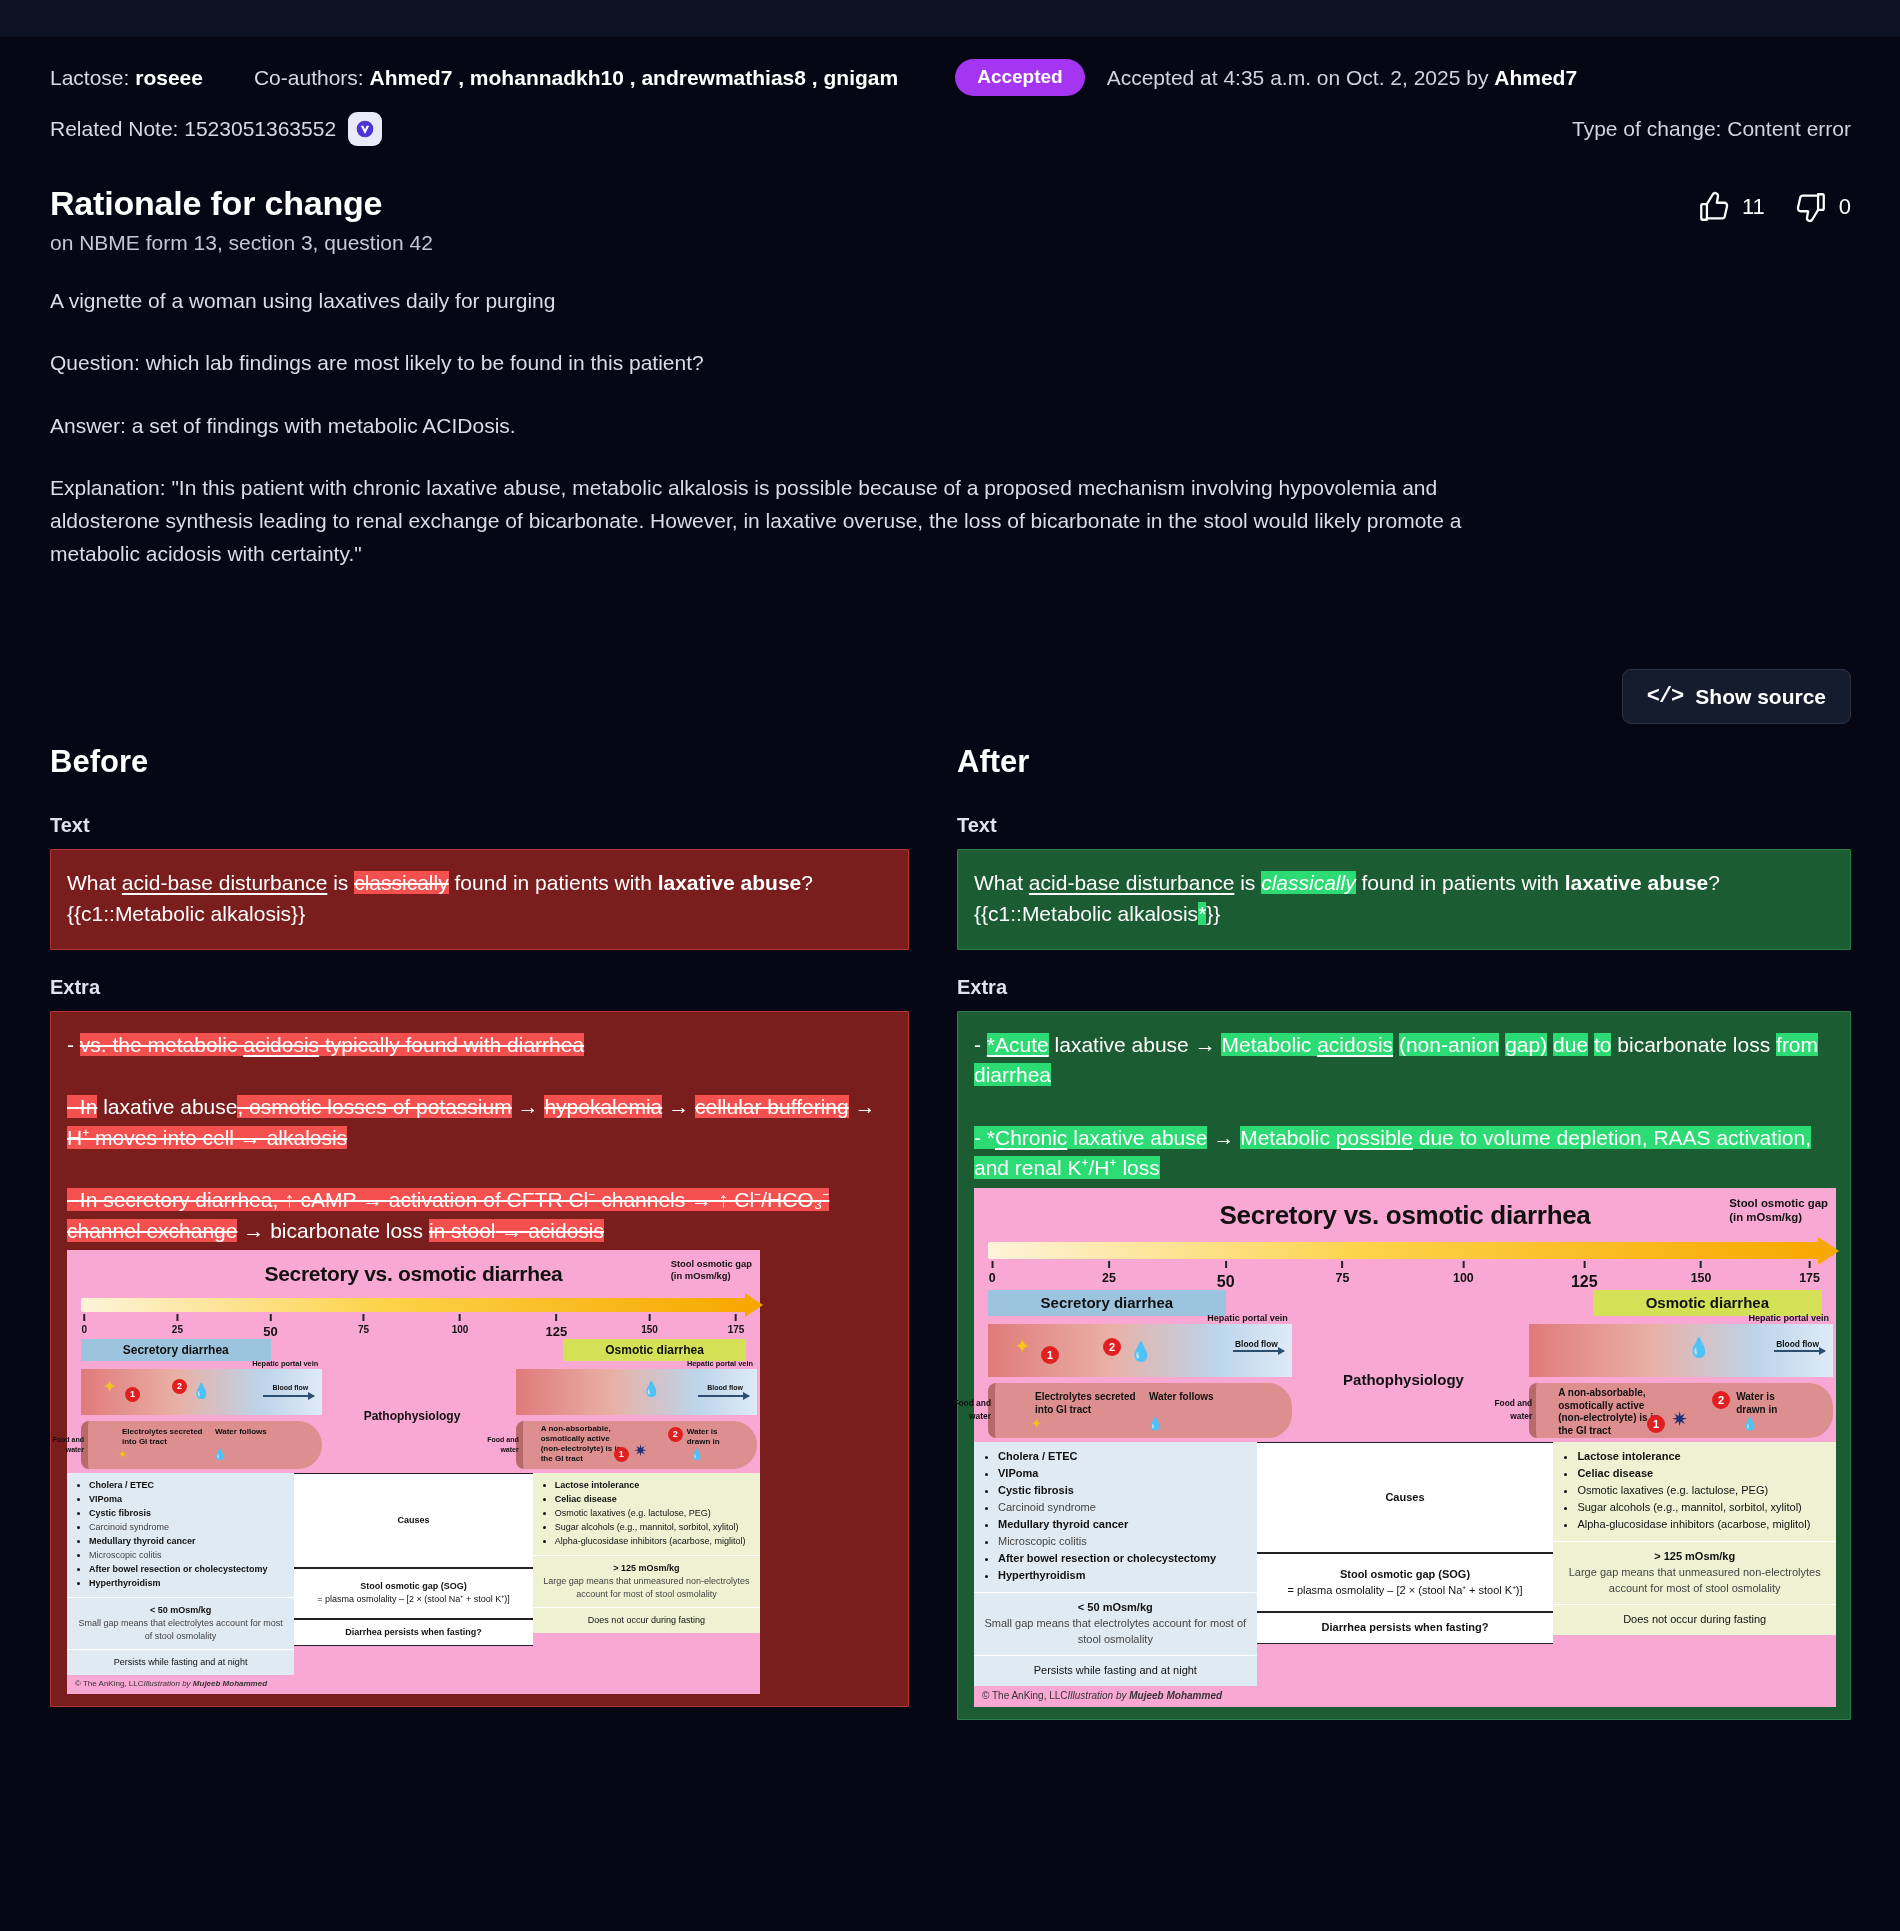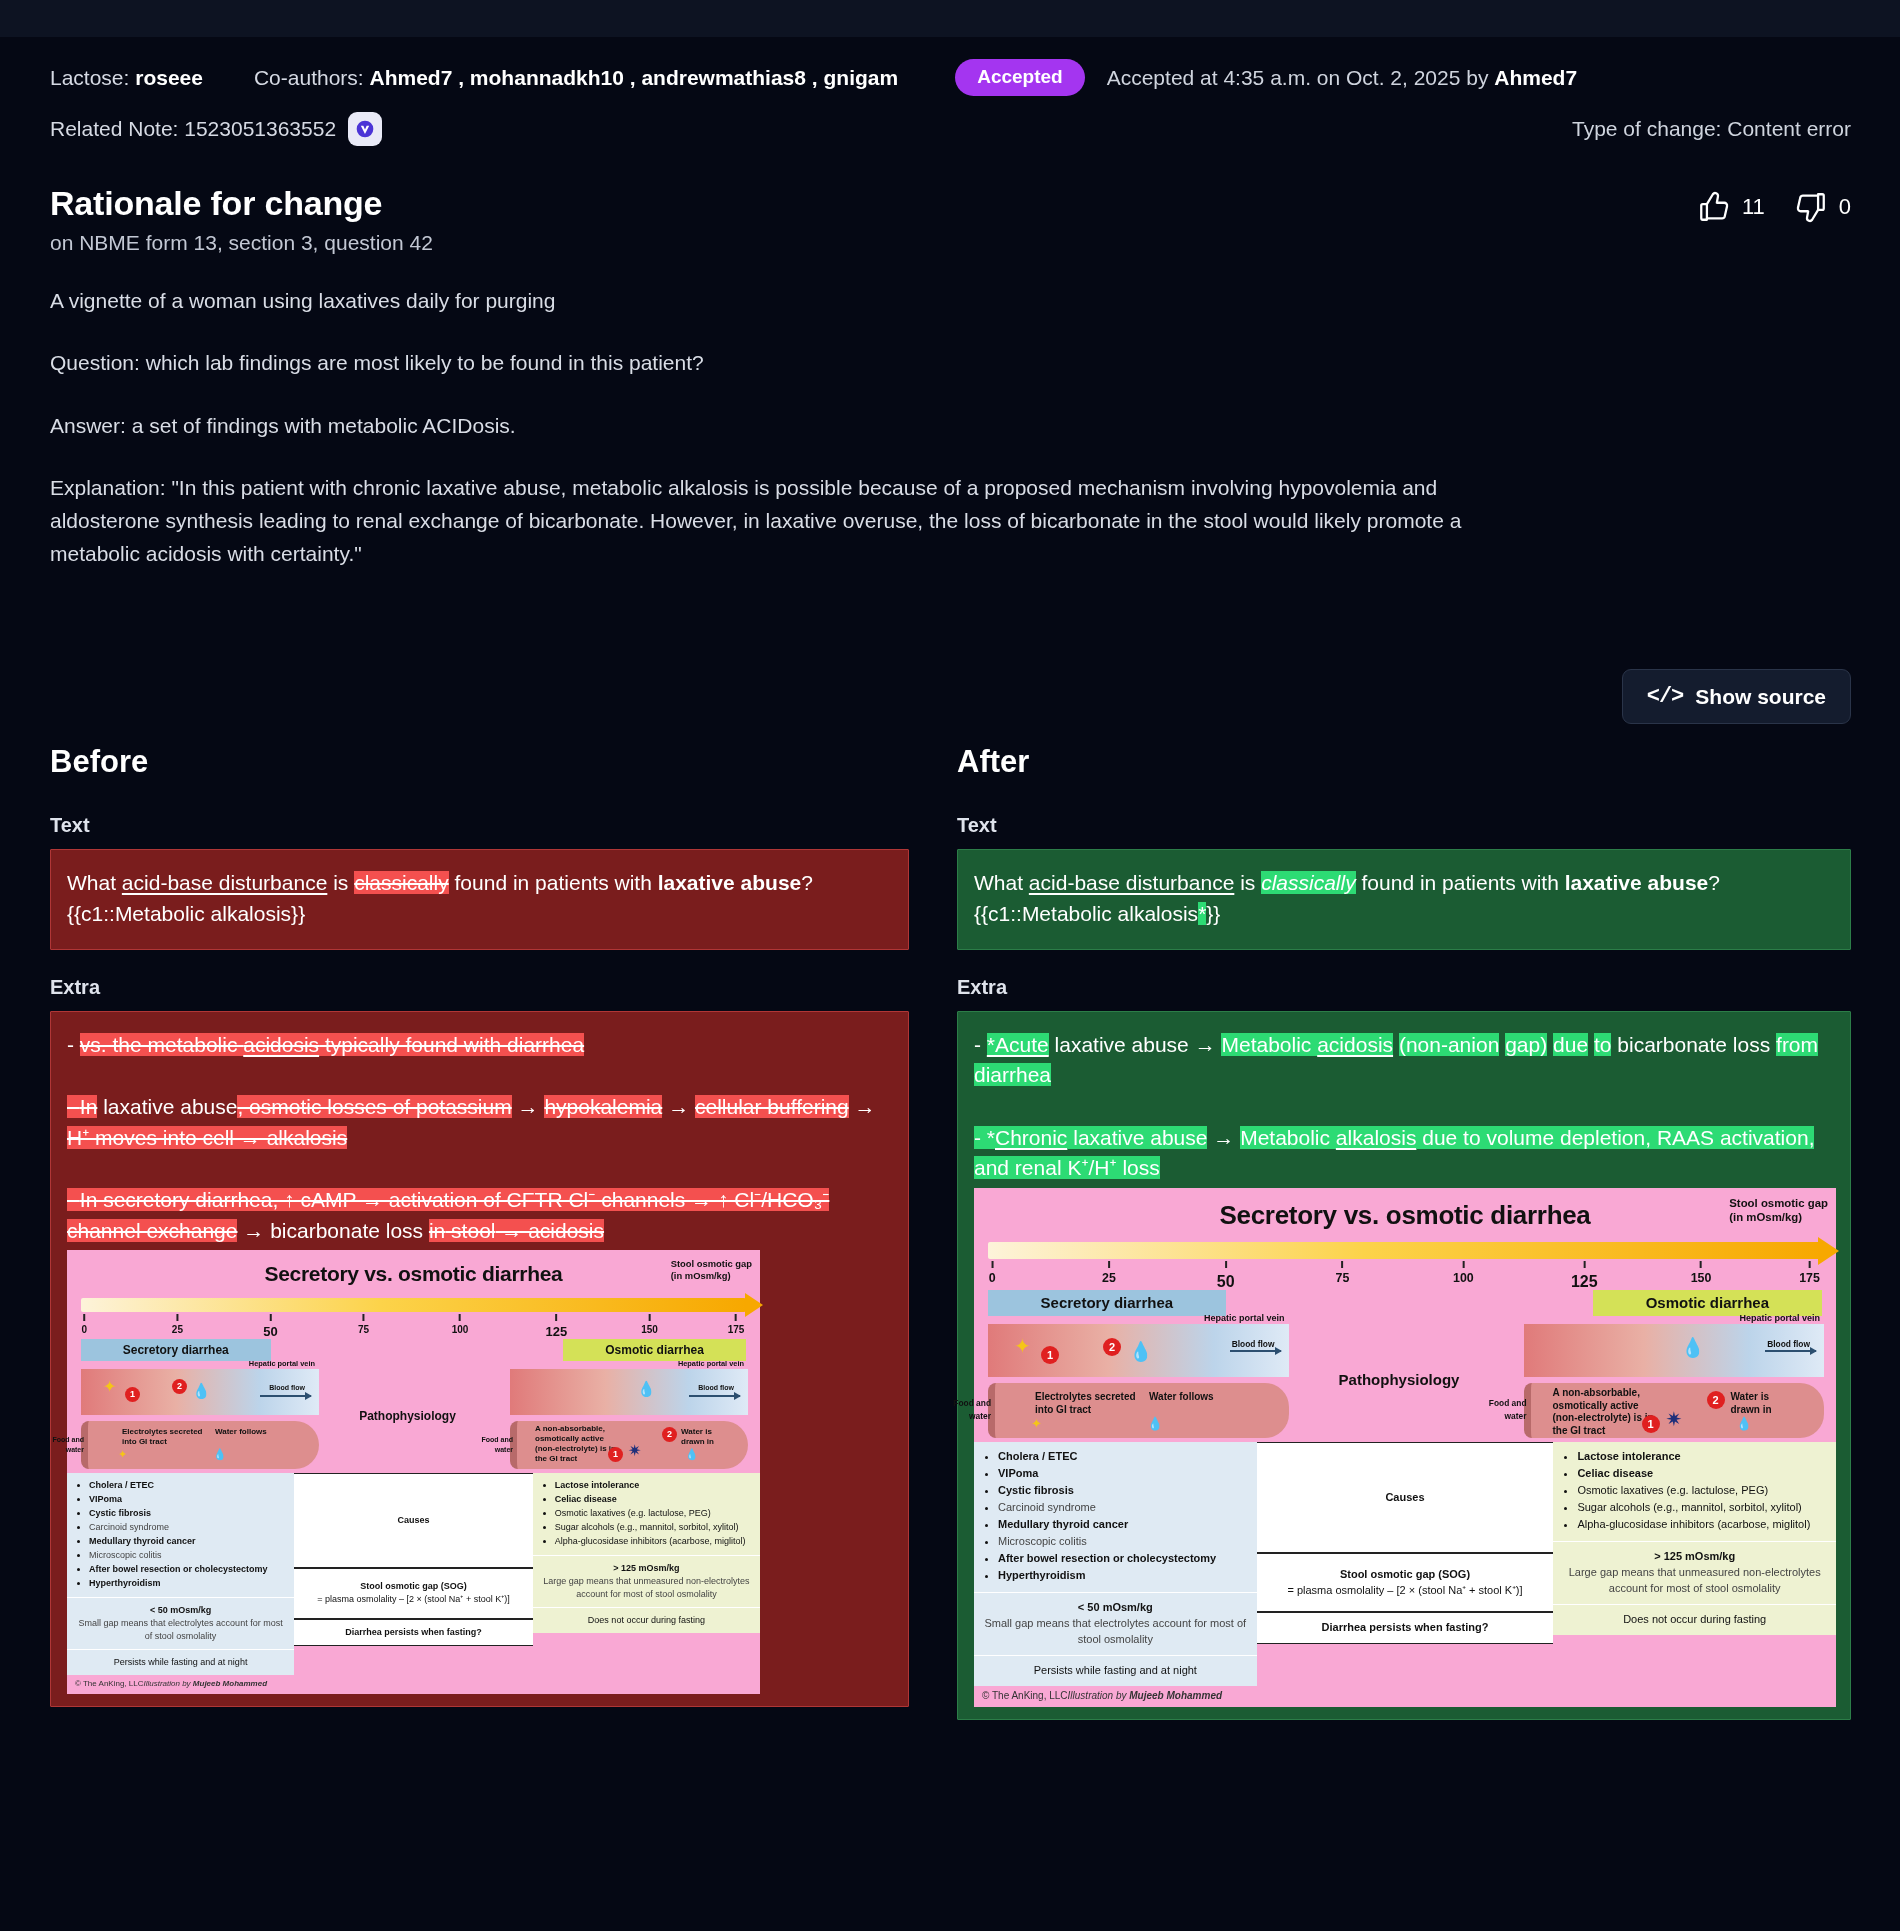--- a/index.html
+++ b/index.html
@@ -231,21 +231,21 @@
   .illus.big .zone-row { height: 26px; }
   .zone {
     position: absolute; top: 0;
     text-align: center; font-weight: 700;
     line-height: 22px; font-size: 12px;
   }
   .illus.big .zone { line-height: 26px; font-size: 15px; }
   .zone.secretory { background: #9cc4de; left: 0; width: 28.5%; }
   .zone.osmotic { background: #d4e157; right: 0; width: 27.5%; }
   .patho {
-    display: flex; margin: 4px 12px 0 0; position: relative;
+    display: flex; margin: 4px 3px 0 0; position: relative;
   }
   .patho-side { width: 37%; position: relative; padding: 4px 0 0 14px; }
   .patho-mid {
     flex: 1; text-align: center; font-weight: 600; align-self: center;
     font-size: 12px;
   }
   .illus.big .patho-mid { font-size: 15px; }
   .vessel {
     height: 46px;
     background: linear-gradient(90deg, #e07a7a 0%, #e9b0a5 40%, #bcd4ea 75%, #dfeaf6 100%);
@@ -530,21 +530,21 @@
       <div class="fieldlabel">Text</div>
       <div class="card after">
         <span>What </span><u>acid-base disturbance</u><span> is </span><em class="ins">classically</em><span> found in patients with </span><b>laxative abuse</b><span>?</span><br>
         <span>{{c1::Metabolic alkalosis</span><span class="ins">*</span><span>}}</span>
       </div>
 
       <div class="fieldlabel" style="margin-top:26px;">Extra</div>
       <div class="card after extra">
         <div><span>- </span><span class="ins ins-u">*Acute</span><span> laxative abuse → </span><span class="ins">Metabolic </span><span class="ins ins-u">acidosis</span><span> </span><span class="ins">(non-anion</span><span> </span><span class="ins">gap)</span><span> </span><span class="ins">due</span><span> </span><span class="ins">to</span><span> </span><span>bicarbonate loss </span><span class="ins">from</span><span> </span><span class="ins">diarrhea</span></div>
         <div class="gap-para"></div>
-        <div><span class="ins">- *</span><span class="ins ins-u">Chronic</span><span class="ins"> laxative abuse</span><span> → </span><span class="ins">Metabolic </span><span class="ins ins-u">alkalosis</span><span class="ins"> due to volume depletion, RAAS activation, and renal K⁺/H⁺ loss</span></div>
+        <div><span class="ins">- *</span><span class="ins ins-u">Chronic</span><span class="ins"> laxative abuse</span><span> → </span><span class="ins">Metabolic </span><span class="ins ins-u">possible</span><span class="ins"> due to volume depletion, RAAS activation, and renal K⁺/H⁺ loss</span></div>
 
         <div class="illus big">
           <div class="illus-title">Secretory vs. osmotic diarrhea</div>
           <div class="sog-label">
             <div>Stool osmotic gap</div>
             <div>(in mOsm/kg)</div>
           </div>
           <div class="scale-wrap">
             <div class="scale-bar">
                 <span class="scale-arrow"></span>

